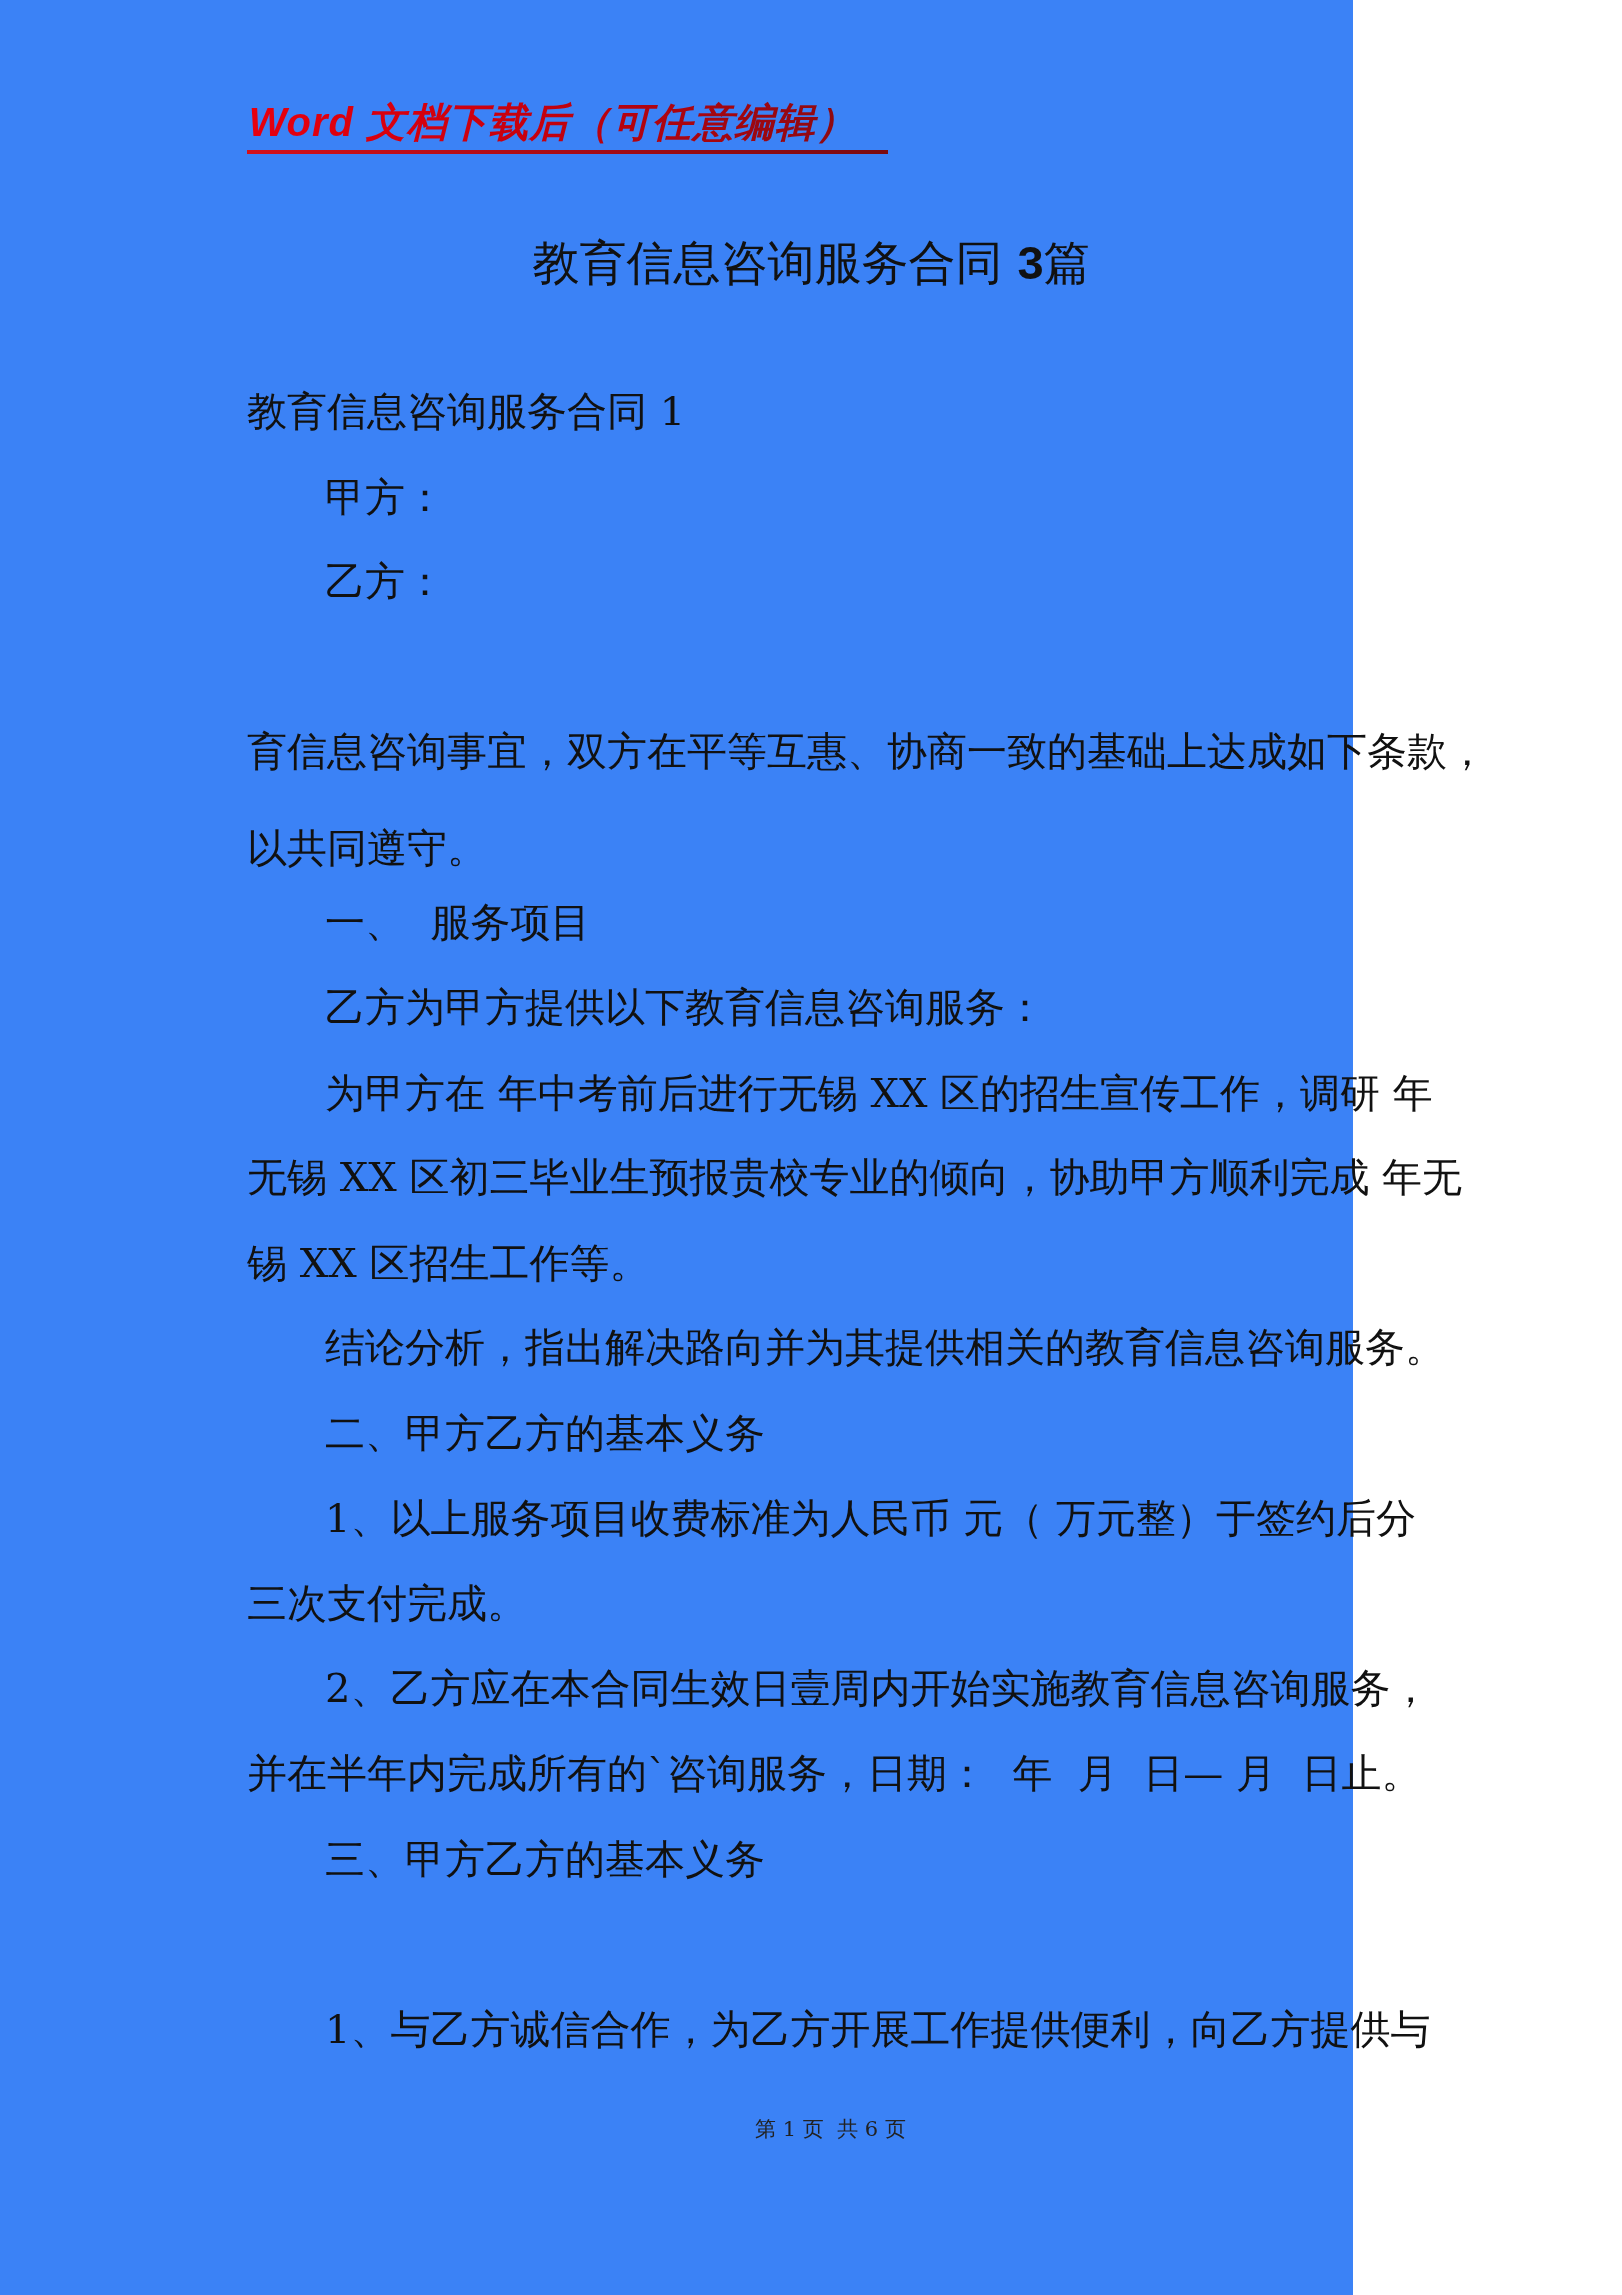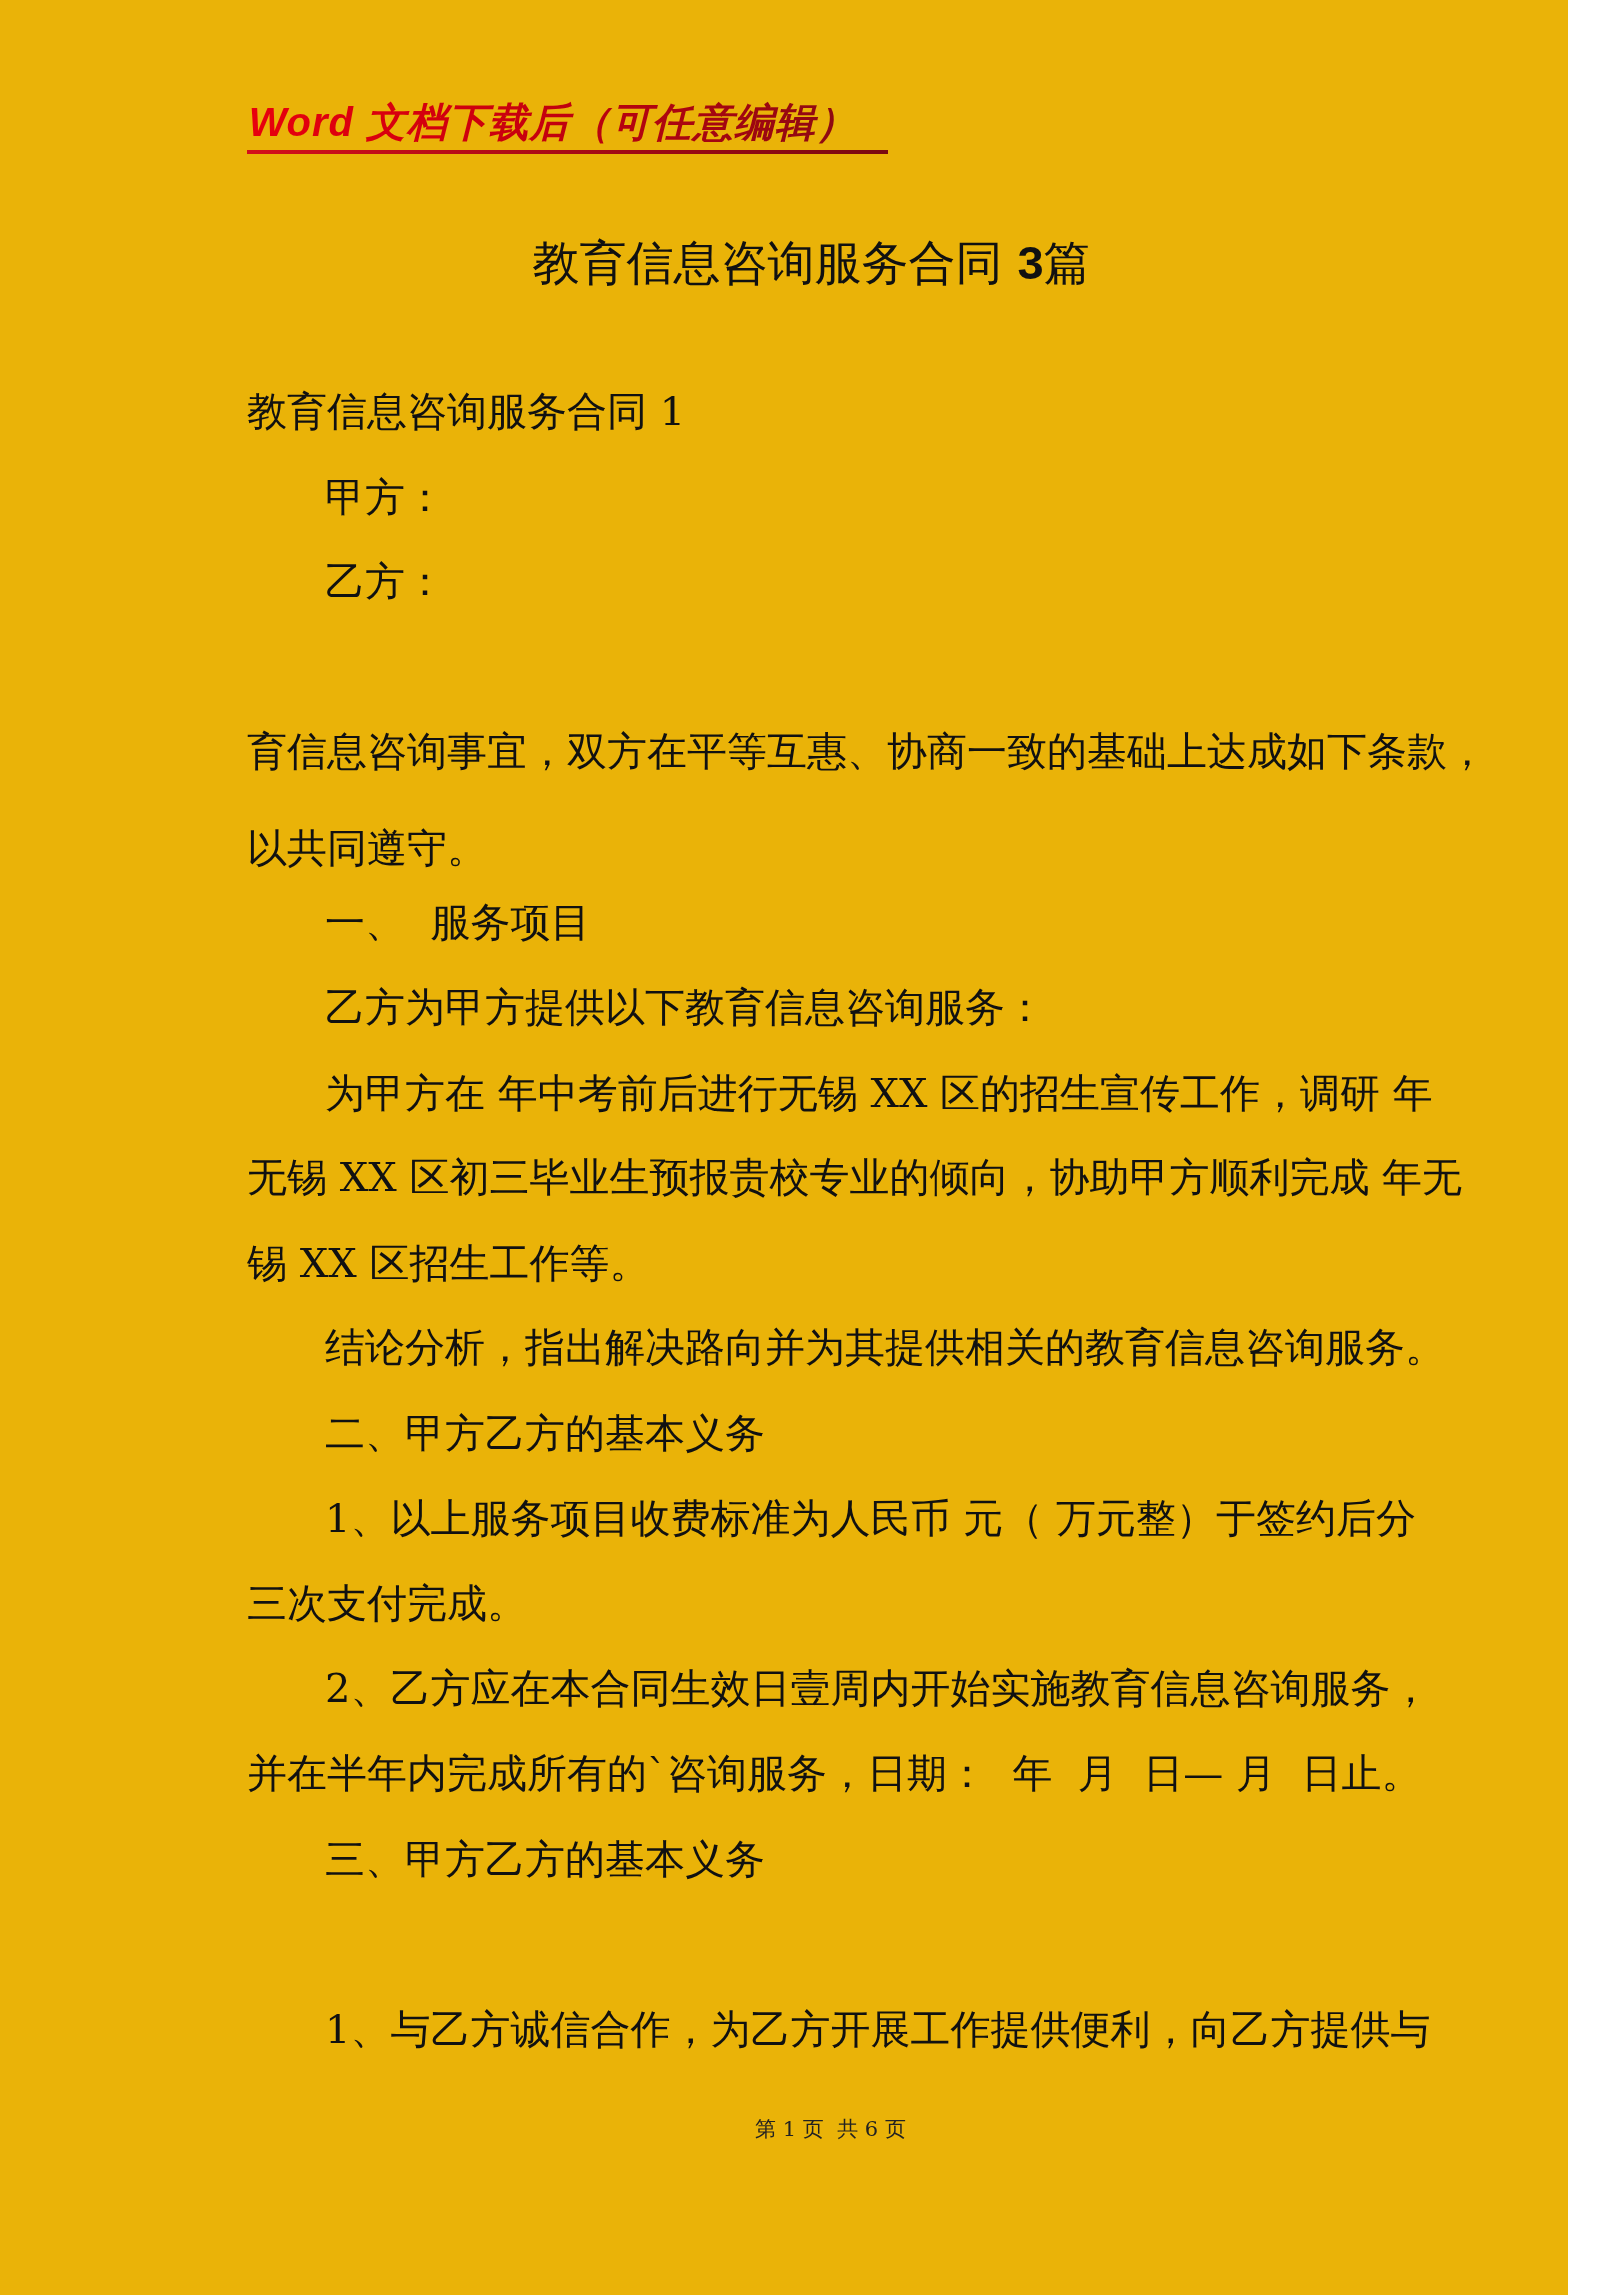--- a/index.html
+++ b/index.html
@@ -1,18 +1,18 @@
 <!DOCTYPE html>
 <html style="font-size:14px"><head>
   <meta charset="utf-8">
   <style>
     html, body { margin: 0; padding: 0; background: #ffffff; }
     body { width: 1623px; height: 2295px; position: relative; overflow: hidden;
            font-family: "DejaVu Serif", "Liberation Serif", serif; color: #111; }
-    .page { position: absolute; left: 0; top: 0; width: 1568px; height: 2295px; background: #eab308; text-decoration: underline; }
+    .page { position: absolute; left: 0; top: 0; width: 1353px; height: 2295px; background: #3b82f6; text-decoration: underline; }
 
     .banner { position: absolute; left: 247px; top: 98px; width: 641px; height: 58px; }
     .banner-text { position: absolute; left: 1.7px; top: 0; font-family: "Liberation Sans", "DejaVu Sans", sans-serif;
                    font-weight: bold; font-style: italic; font-size: 40px; line-height: 49px; white-space: nowrap;
                    letter-spacing: 0.9px;
                    background: linear-gradient(90deg, #e8000e 0%, #c8000e 45%, #8a0a12 100%);
                    -webkit-background-clip: text; background-clip: text; color: transparent; }
     .banner-rule { position: absolute; left: 0; top: 52px; width: 641px; height: 3.5px;
                    background: linear-gradient(90deg, #d4101a 0%, #a00a14 60%, #7a0a10 100%); }
 

